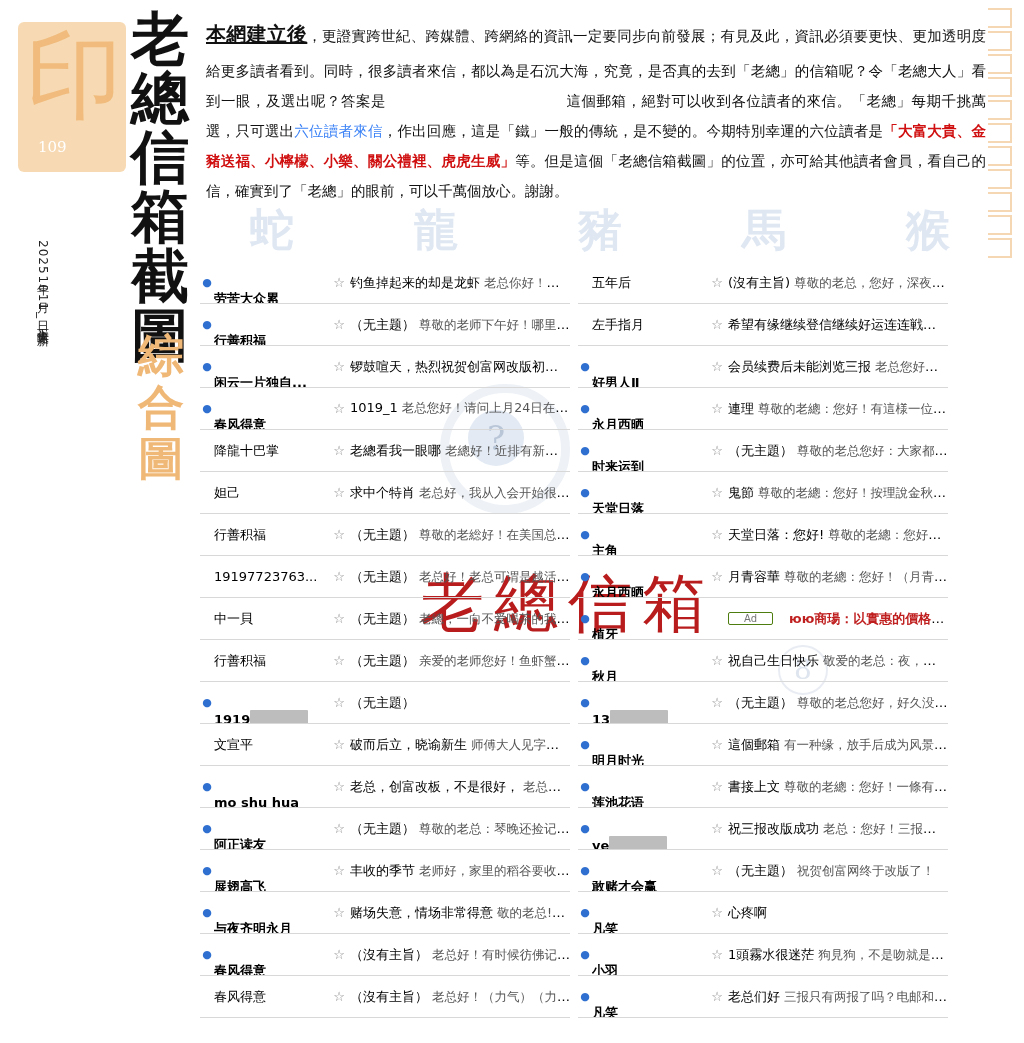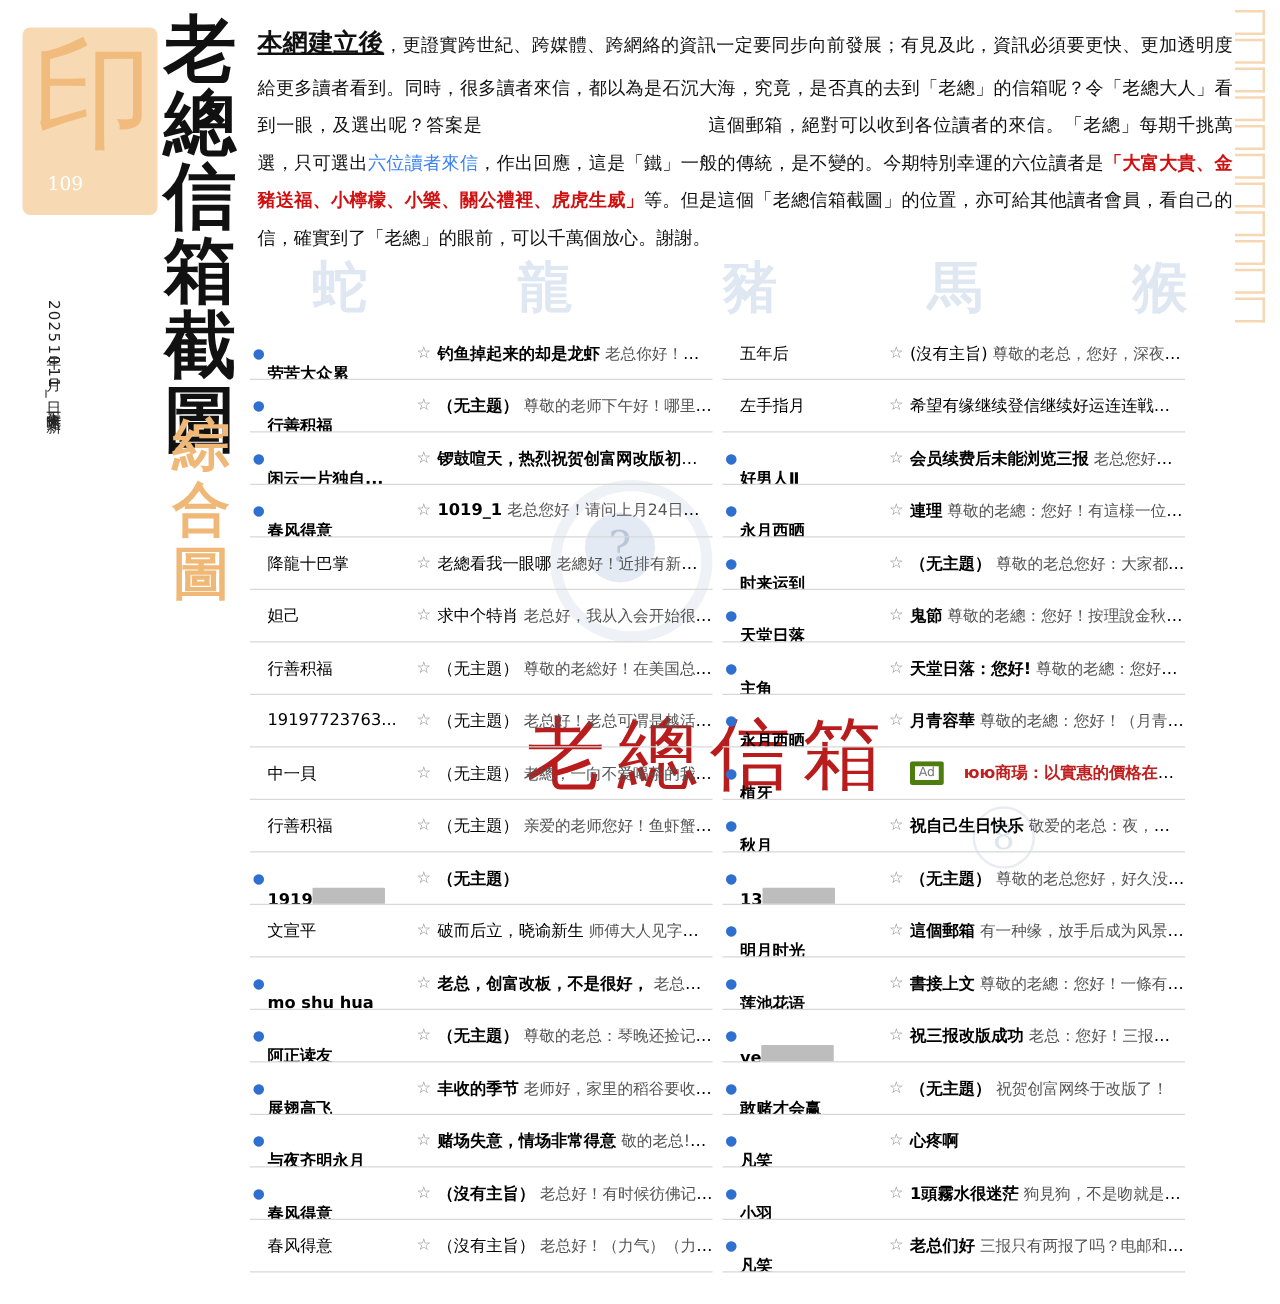--- a/index.html
+++ b/index.html
@@ -217,40 +217,40 @@
     font-size: 13px;
     text-align: center;
   }
   .row .subject {
     flex: 1 1 auto;
     overflow: hidden;
     text-overflow: ellipsis;
     padding-left: 2px;
   }
   .row .subject .title { font-weight: normal; }
-  .row.b .subject .title { font-weight: bold; color: #000; }
+  .row.b .subject .title { font-weight: normal; color: #000; }
   .row .subject .snippet {
     color: #555;
     font-weight: normal;
     font-size: 12.5px;
   }
   .redact {
     display: inline-block;
     height: 17px;
     vertical-align: -3px;
     background: #bdbdbd;
     border-radius: 1px;
   }
   .ad-tag {
     display: inline-block;
     background: #fff;
-    border: 4px solid #4d7c0f;
+    border: 1px solid #4d7c0f;
     color: #777;
     font-size: 10px;
-    padding: 0 3px;
+    padding: 0 15px;
     border-radius: 2px;
     margin-right: 16px;
     vertical-align: 1px;
   }
   .ad-text { color: #c01f1f; font-weight: bold; }
 </style>
 </head>
 <body>
 
 <div id="left-col">

